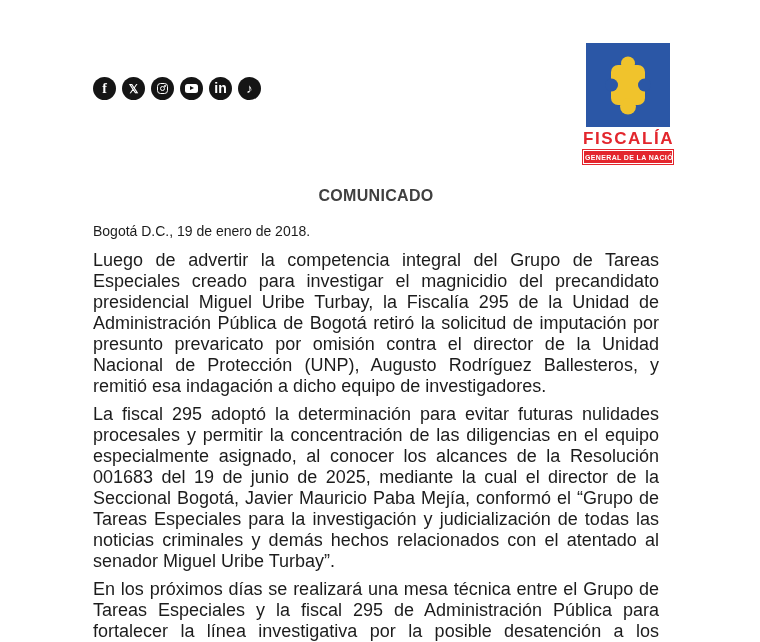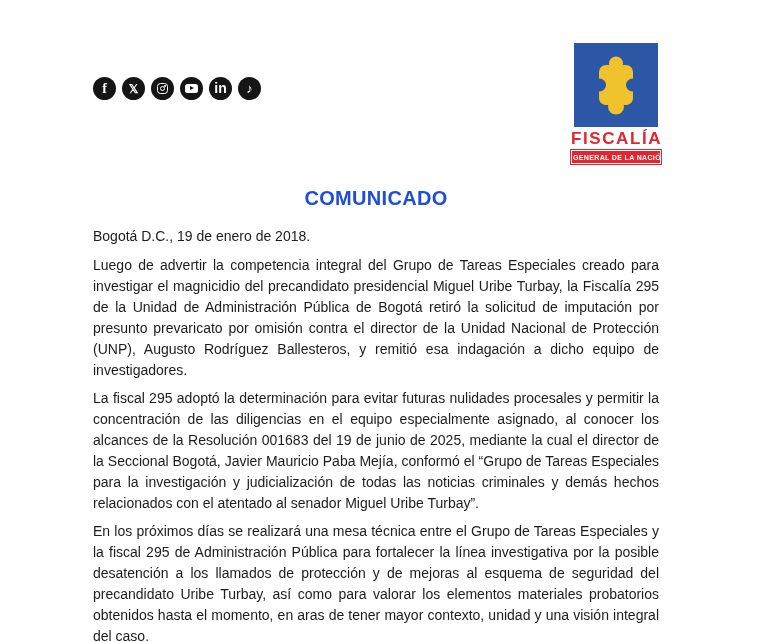--- a/index.html
+++ b/index.html
@@ -27,41 +27,41 @@
   .yt-box::after {
     content:""; position:absolute; left:4.8px; top:2.1px;
     border-left:4.5px solid #151515; border-top:2.7px solid transparent; border-bottom:2.7px solid transparent;
   }
   .brand-text {
     position:absolute; left:243px; top:83px; font-size:11px; font-weight:700;
     letter-spacing:1.15px; color:#1f1f1f; white-space:nowrap;
   }
 
   
-  .logo { position:absolute; left:571px; top:43px; width:90px; text-align:center; }
+  .logo { position:absolute; left:583px; top:43px; width:90px; text-align:center; }
   .logo-square { width:84px; height:84px; margin:0 auto; display:block; }
   .logo-wordmark {
     margin-top:3px; color:#e3262d; font-weight:800; font-size:17px;
     letter-spacing:1.6px; line-height:1;
   }
   .logo-banner {
     margin-top:3px; background:#e3262d; color:#fff; font-weight:700; font-size:7px;
     letter-spacing:0.35px; text-align:center; padding:2.5px 1px 2px;
     border:1px solid #fff; outline:1px solid #e3262d; line-height:1; white-space:nowrap;
   }
 
   
   .content { position:absolute; left:93px; top:187px; width:566px; }
   .doc-title {
-    text-align:center; font-weight:700; font-size:20px; letter-spacing:0.3px;
-    color:#1d4ed8; margin-bottom:18px;
+    text-align:center; font-weight:700; font-size:16px; letter-spacing:0.3px;
+    color:#404040; margin-bottom:18px;
   }
   .dateline { font-size:14px; margin-bottom:11px; color:#1c1c1c; }
   .body-par {
-    font-size:14px; line-height:21px; text-align:justify; color:#1c1c1c;
+    font-size:18px; line-height:21px; text-align:justify; color:#1c1c1c;
     margin-bottom:7px;
   }
 </style>
 </head>
 <body>
 
 <div class="page">
 
   <div class="social-row">
     <span class="s-icon">

